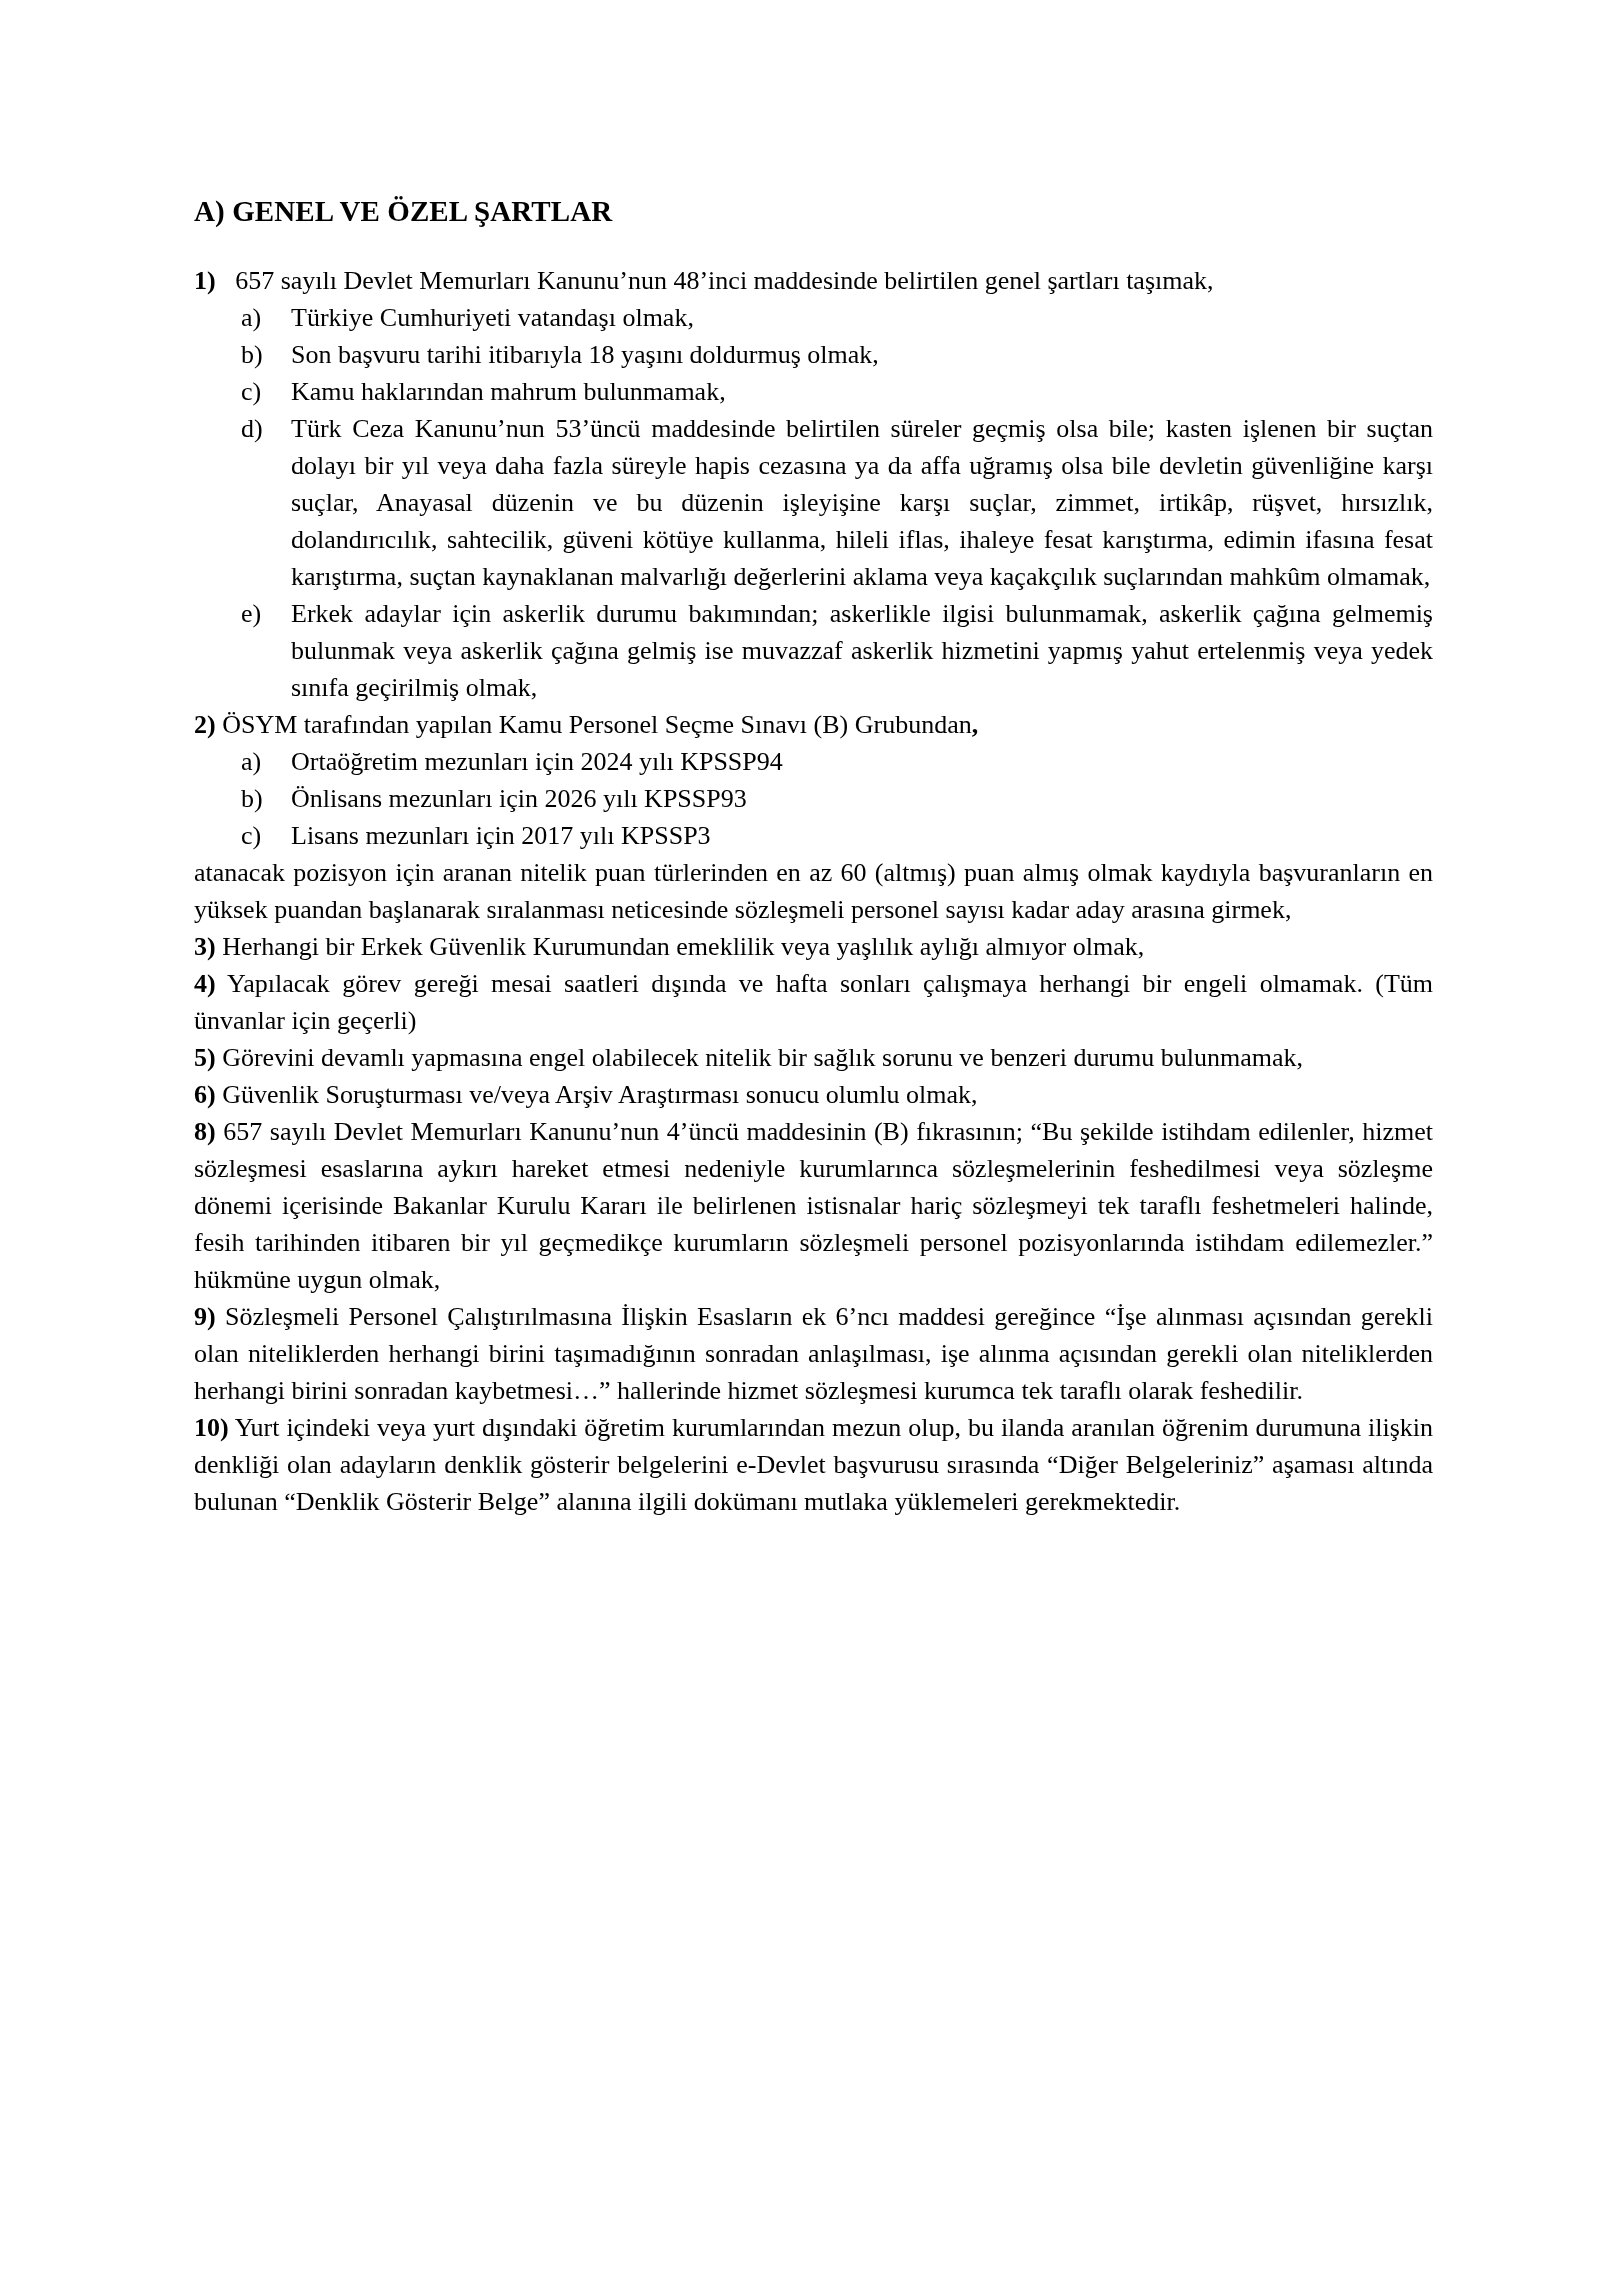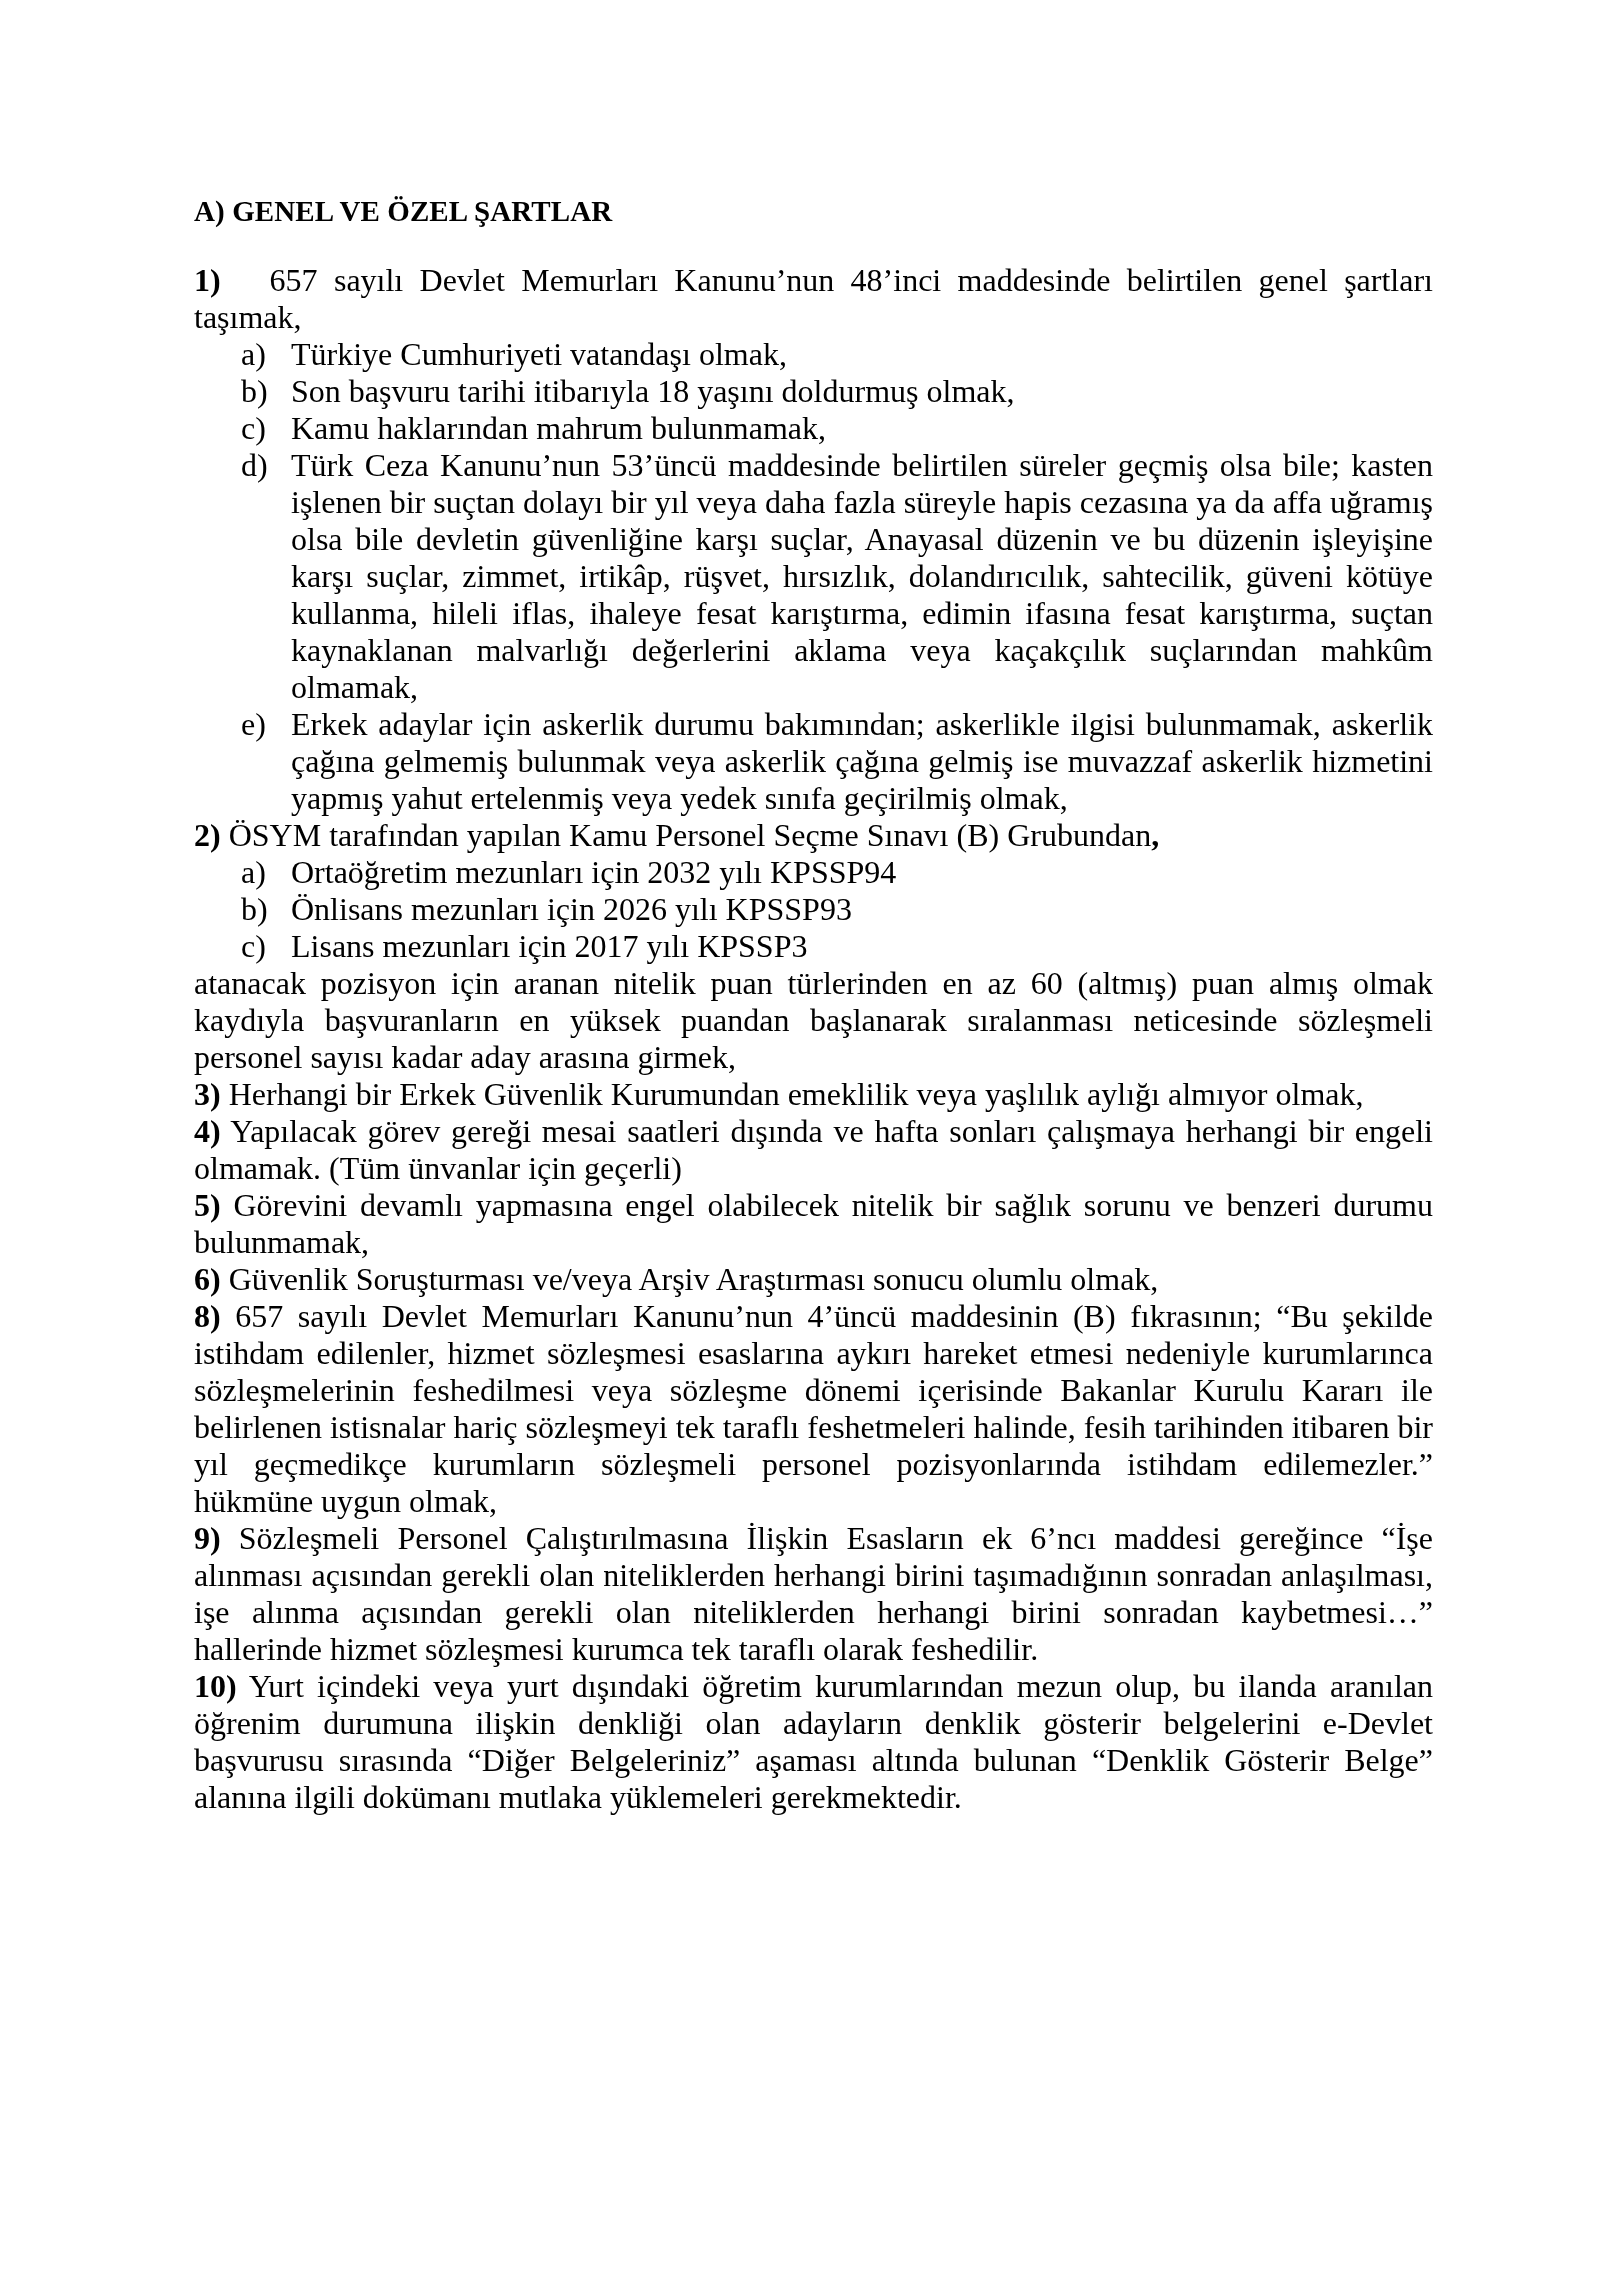--- a/index.html
+++ b/index.html
@@ -23,21 +23,21 @@
     font-family: Liberation Serif, serif;
   }
   .doc-heading {
     font-size: 29px;
     font-weight: bold;
     line-height: 1.18;
     margin: 0 0 34px 0;
     letter-spacing: 0.1px;
   }
   .body-block {
-    font-size: 32px;
+    font-size: 26px;
     line-height: 37px;
     text-align: justify;
     text-justify: inter-word;
   }
   
   .num-para {
     margin: 0;
     text-align: justify;
     text-indent: 0;
   }
@@ -85,21 +85,21 @@
       <p class="sub-item"><span class="marker">a)</span><span>Türkiye Cumhuriyeti vatandaşı olmak,</span></p>
       <p class="sub-item"><span class="marker">b)</span><span>Son başvuru tarihi itibarıyla 18 yaşını doldurmuş olmak,</span></p>
       <p class="sub-item"><span class="marker">c)</span><span>Kamu haklarından mahrum bulunmamak,</span></p>
       <p class="sub-item"><span class="marker">d)</span><span>Türk Ceza Kanunu’nun 53’üncü maddesinde belirtilen süreler geçmiş olsa bile; kasten işlenen bir suçtan dolayı bir yıl veya daha fazla süreyle hapis cezasına ya da affa uğramış olsa bile devletin güvenliğine karşı suçlar, Anayasal düzenin ve bu düzenin işleyişine karşı suçlar, zimmet, irtikâp, rüşvet, hırsızlık, dolandırıcılık, sahtecilik, güveni kötüye kullanma, hileli iflas, ihaleye fesat karıştırma, edimin ifasına fesat karıştırma, suçtan kaynaklanan malvarlığı değerlerini aklama veya kaçakçılık suçlarından mahkûm olmamak,</span></p>
       <p class="sub-item"><span class="marker">e)</span><span>Erkek adaylar için askerlik durumu bakımından; askerlikle ilgisi bulunmamak, askerlik çağına gelmemiş bulunmak veya askerlik çağına gelmiş ise muvazzaf askerlik hizmetini yapmış yahut ertelenmiş veya yedek sınıfa geçirilmiş olmak,</span></p>
     </div>
 
     <p class="num-para"><span class="num">2)</span> <span>ÖSYM tarafından yapılan Kamu Personel Seçme Sınavı (B) Grubundan</span><span class="b">,</span></p>
 
     <div class="sub-list plain">
-      <p class="sub-item"><span class="marker">a)</span><span>Ortaöğretim mezunları için 2032 yılı KPSSP94</span></p>
+      <p class="sub-item"><span class="marker">a)</span><span>Ortaöğretim mezunları için 2024 yılı KPSSP94</span></p>
       <p class="sub-item"><span class="marker">b)</span><span>Önlisans mezunları için 2026 yılı KPSSP93</span></p>
       <p class="sub-item"><span class="marker">c)</span><span>Lisans mezunları için 2017 yılı KPSSP3</span></p>
     </div>
 
     <p class="num-para">atanacak pozisyon için aranan nitelik puan türlerinden en az 60 (altmış) puan almış olmak kaydıyla başvuranların en yüksek puandan başlanarak sıralanması neticesinde sözleşmeli personel sayısı kadar aday arasına girmek,</p>
 
     <p class="num-para"><span class="num">3)</span> <span>Herhangi bir Erkek Güvenlik Kurumundan emeklilik veya yaşlılık aylığı almıyor olmak,</span></p>
 
     <p class="num-para"><span class="num">4)</span> <span>Yapılacak görev gereği mesai saatleri dışında ve hafta sonları çalışmaya herhangi bir engeli olmamak. (Tüm ünvanlar için geçerli)</span></p>
 

